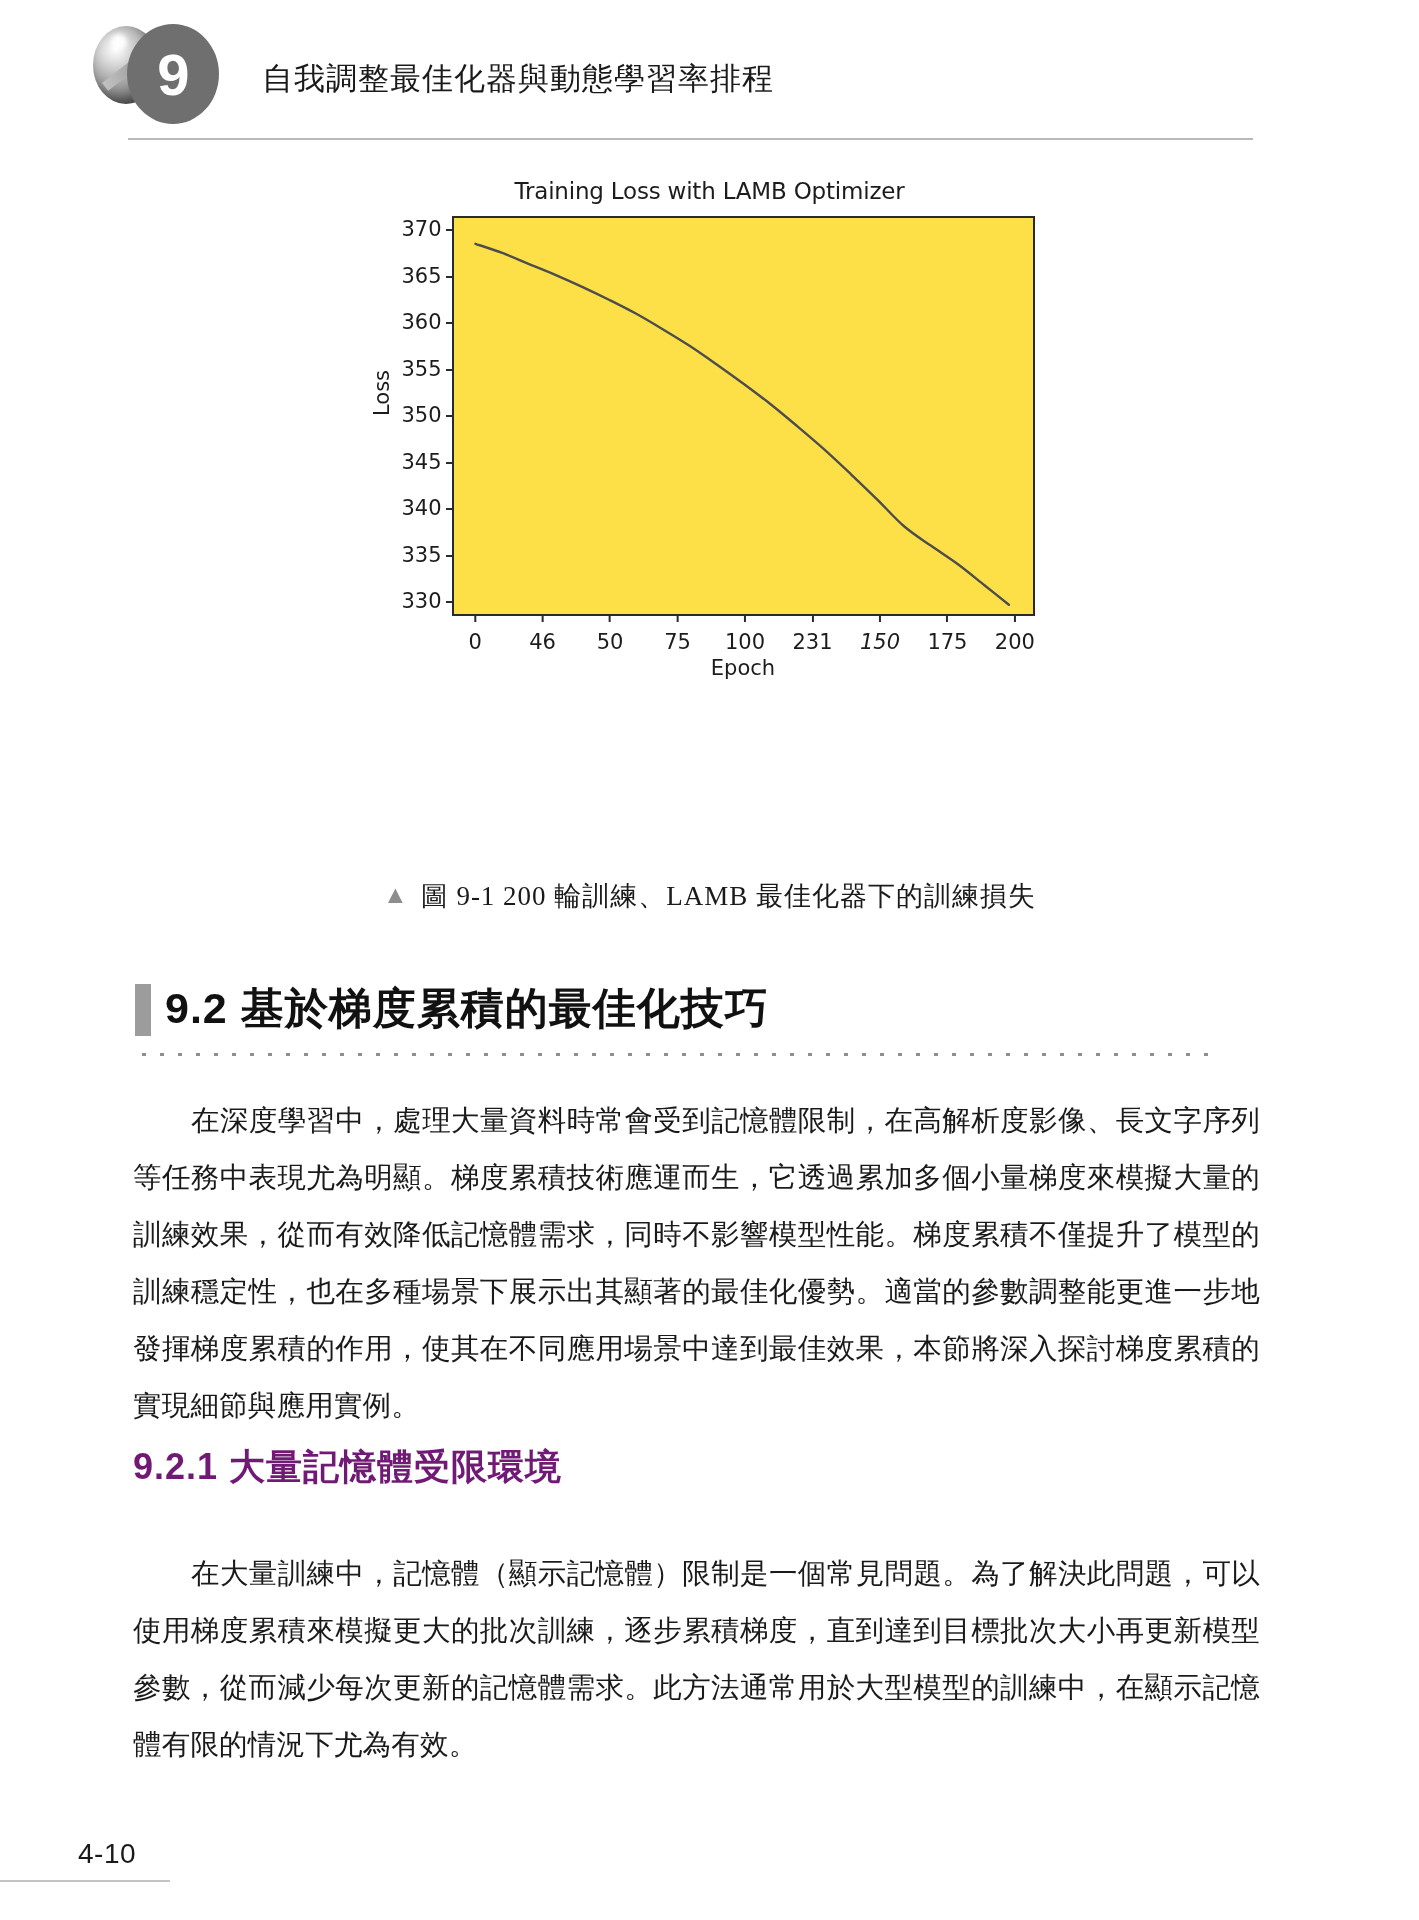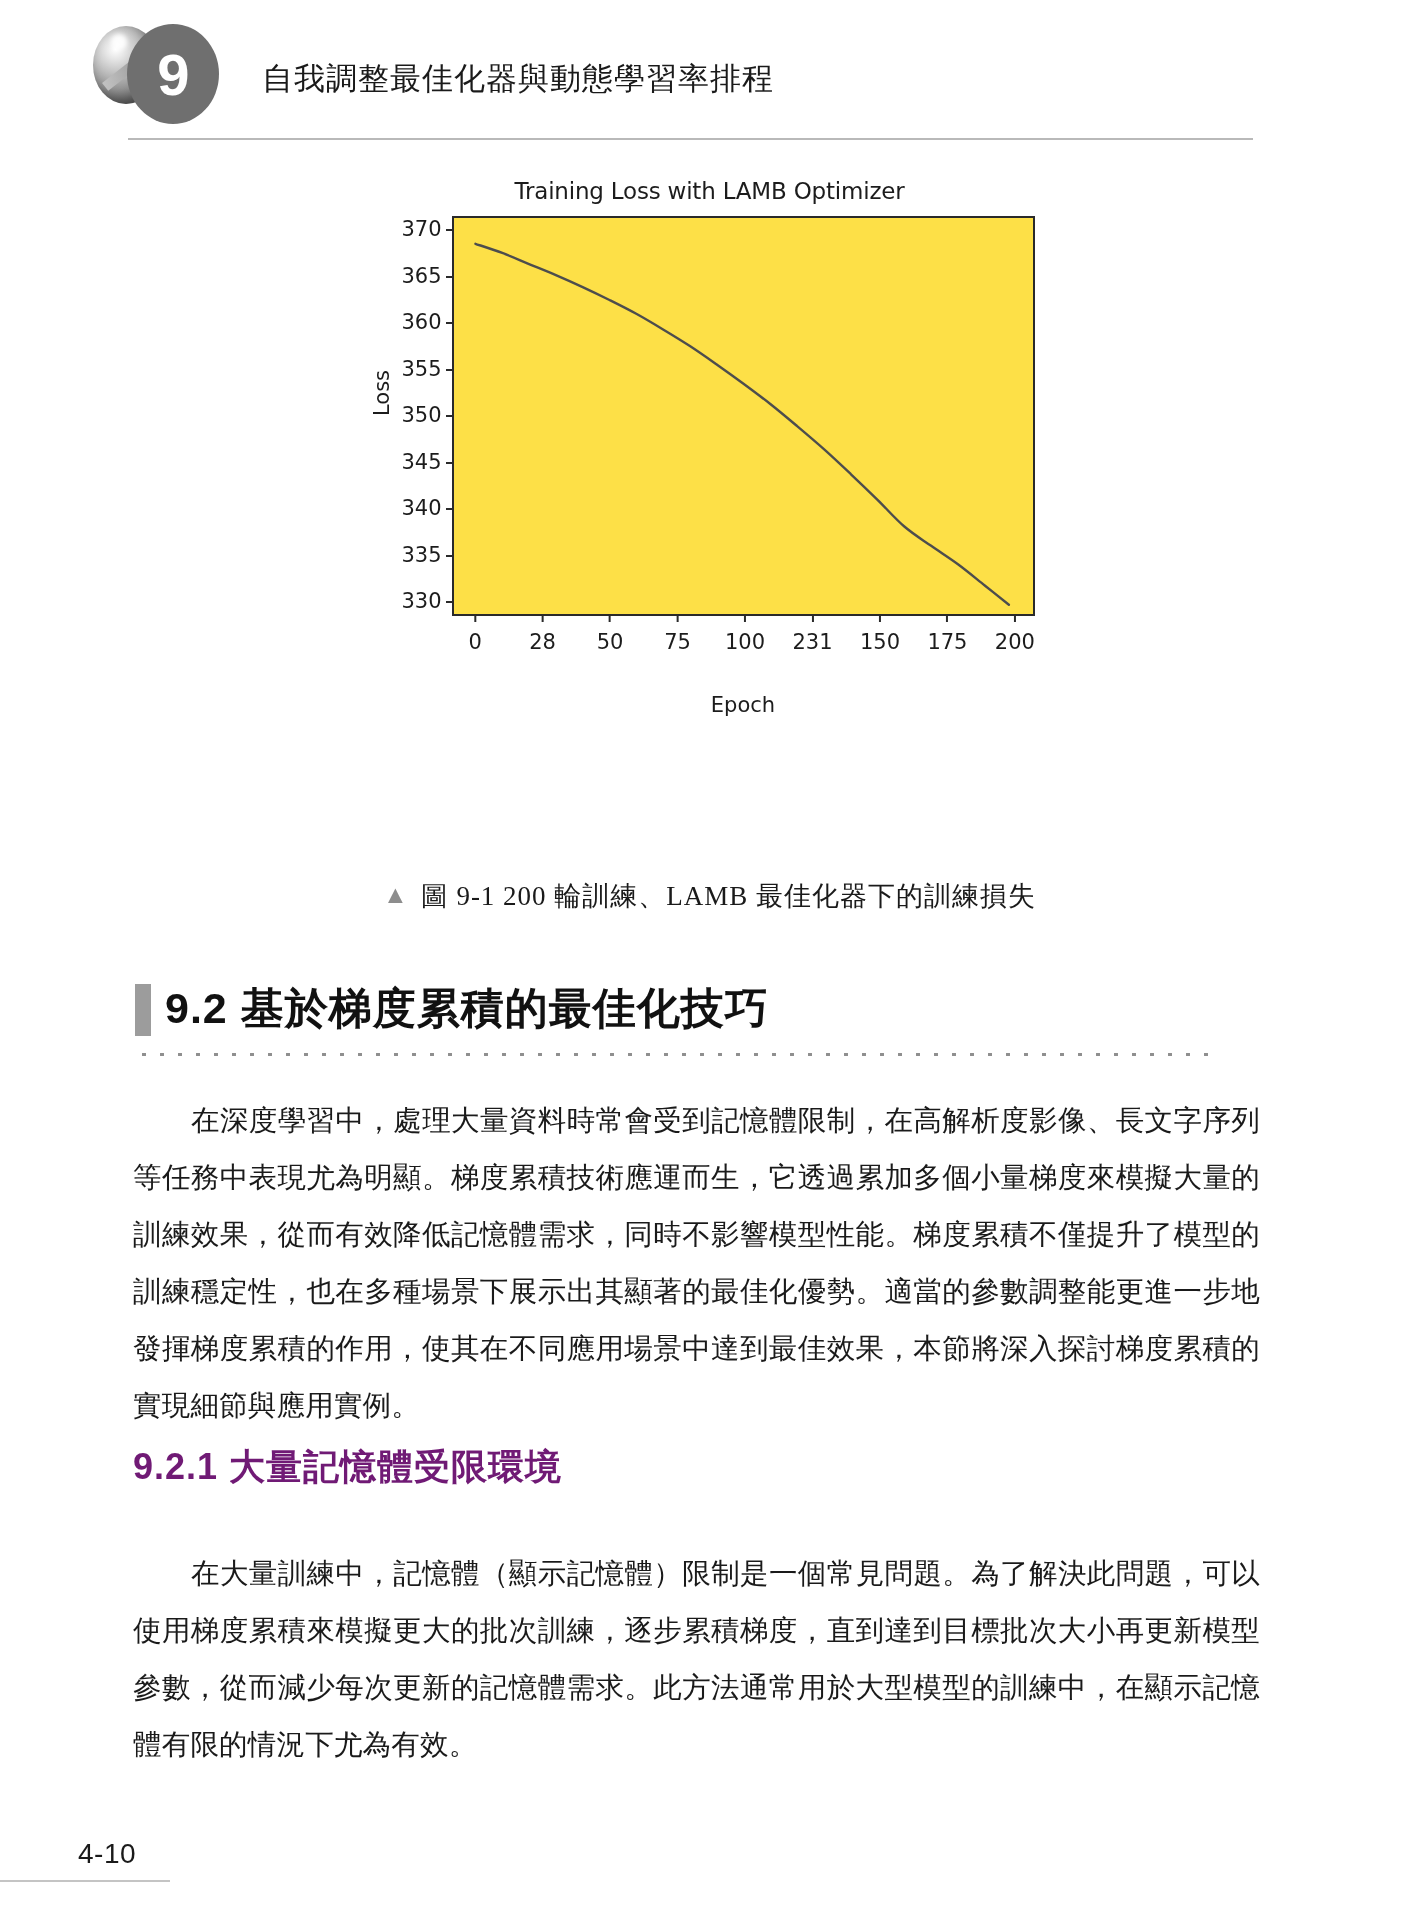--- a/index.html
+++ b/index.html
@@ -174,21 +174,20 @@
   }
   .xlabel {
     position: absolute;
     left: 92px;
     top: 478px;
     width: 583px;
     text-align: center;
     font-family: "DejaVu Sans", sans-serif;
     font-size: 21px;
     color: #1c1c1c;
-    margin-top: 37px;
   }
   .curve-svg {
     position: absolute;
     left: 0; top: 0;
     width: 100%;
     height: 100%;
     display: block;
   }
 
   .fig-caption {
@@ -322,26 +321,26 @@
             <div class="ytick" style="top: 150.698px;">355</div>
             <div class="ytick" style="top: 197.209px;">350</div>
             <div class="ytick" style="top: 243.721px;">345</div>
             <div class="ytick" style="top: 290.233px;">340</div>
             <div class="ytick" style="top: 336.744px;">335</div>
             <div class="ytick" style="top: 383.256px;">330</div>
           </div>
 
         <div id="xticks">
             <div class="xtick" style="left: 21.5926px;">0</div>
-            <div class="xtick" style="left: 89.0694px;">28</div>
+            <div class="xtick" style="left: 89.0694px;">46</div>
             <div class="xtick" style="left: 156.546px;">50</div>
             <div class="xtick" style="left: 224.023px;">75</div>
             <div class="xtick" style="left: 291.5px;">100</div>
             <div class="xtick" style="left: 358.977px;">231</div>
-            <div class="xtick" style="left: 426.454px;">150</div>
+            <div class="xtick" style="left: 426.454px; font-style: italic;">150</div>
             <div class="xtick" style="left: 493.931px;">175</div>
             <div class="xtick" style="left: 561.407px;">200</div>
           </div>
 
         <svg class="curve-svg" id="curve" viewBox="0 0 583 400" preserveAspectRatio="none">
           <path id="curve-path" fill="none" stroke="#4d4d4d" stroke-width="2.4" stroke-linecap="round" stroke-linejoin="round" vector-effect="non-scaling-stroke" d="M 21.59 26.05 C 26.09 27.60, 39.59 31.94, 48.58 35.35 C 57.58 38.76, 66.58 42.79, 75.57 46.51 C 84.57 50.23, 93.57 53.80, 102.56 57.67 C 111.56 61.55, 120.56 65.58, 129.56 69.77 C 138.55 73.95, 147.55 78.29, 156.55 82.79 C 165.54 87.29, 174.54 91.78, 183.54 96.74 C 192.53 101.71, 201.53 107.13, 210.53 112.56 C 219.52 117.98, 228.52 123.41, 237.52 129.30 C 246.52 135.19, 255.51 141.55, 264.51 147.91 C 273.51 154.26, 282.50 160.78, 291.50 167.44 C 300.50 174.11, 309.49 180.78, 318.49 187.91 C 327.49 195.04, 336.48 202.64, 345.48 210.23 C 354.48 217.83, 363.48 225.43, 372.47 233.49 C 381.47 241.55, 390.47 250.08, 399.46 258.60 C 408.46 267.13, 417.46 275.81, 426.45 284.65 C 435.45 293.49, 444.45 303.88, 453.44 311.63 C 462.44 319.38, 471.44 324.81, 480.44 331.16 C 489.43 337.52, 498.43 343.10, 507.43 349.77 C 516.42 356.43, 525.87 364.34, 534.42 371.16 C 542.96 377.98, 554.66 387.44, 558.71 390.70"></path>
         </svg>
       </div>
 
       <div class="xlabel">Epoch</div>

